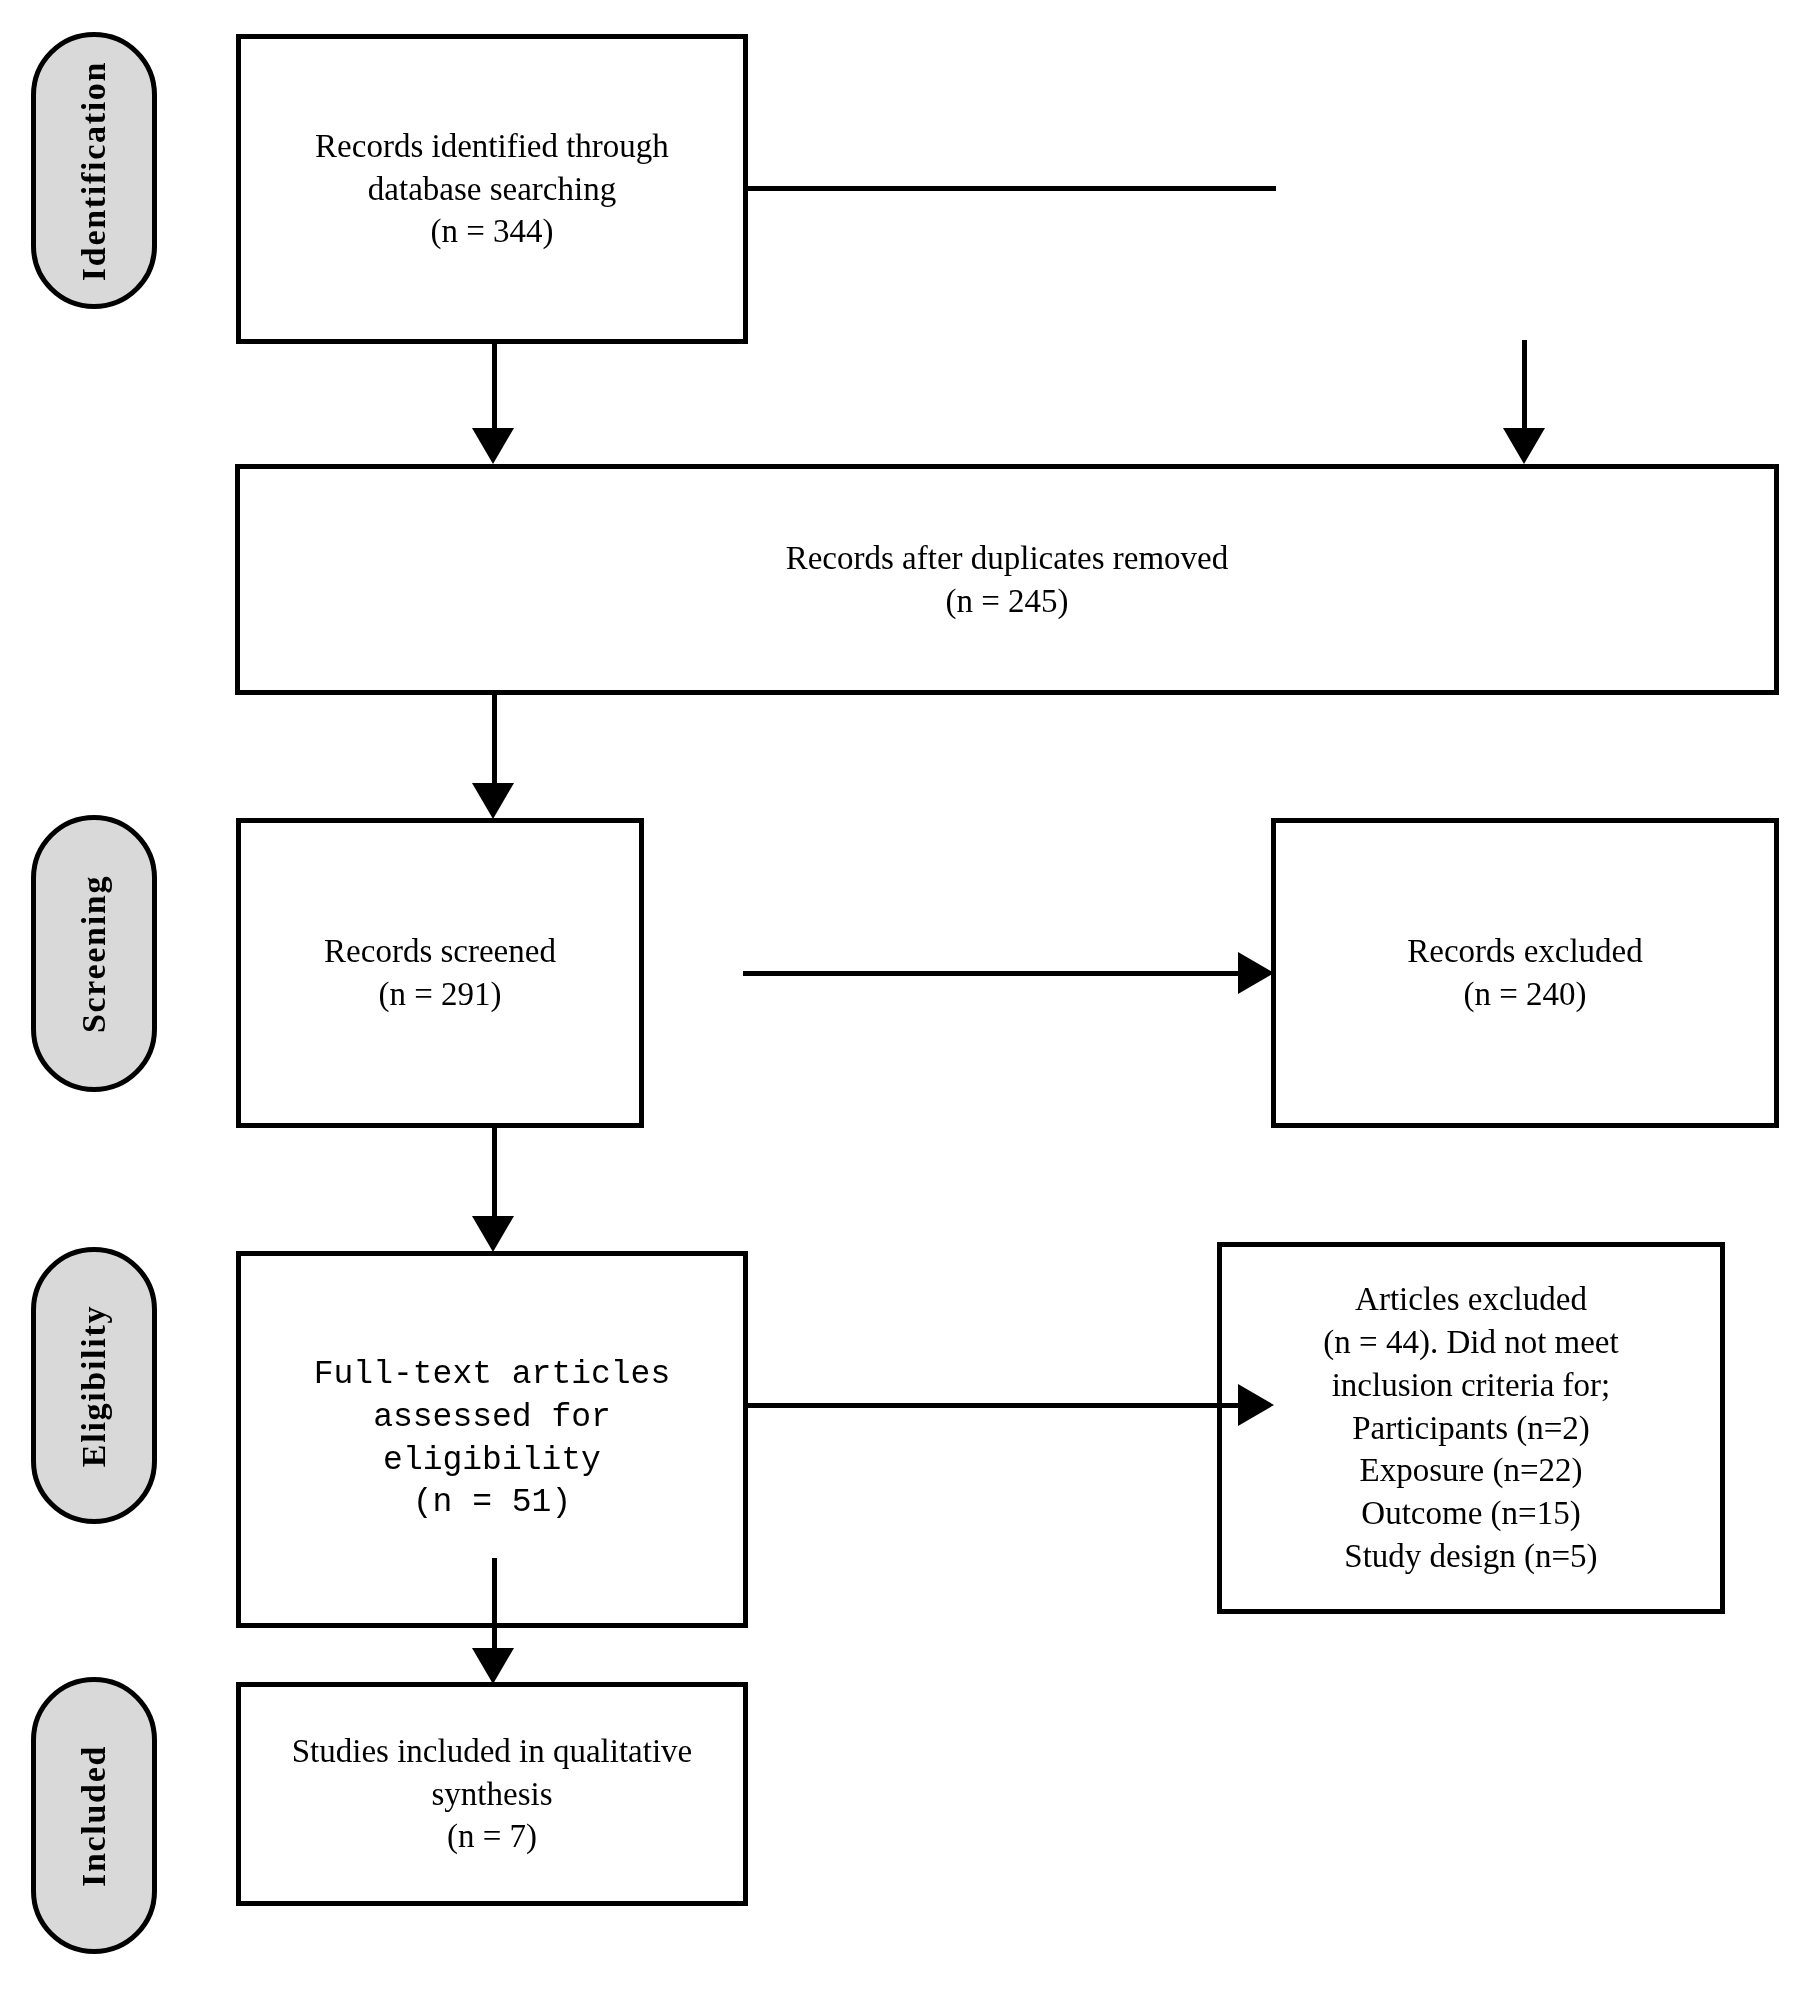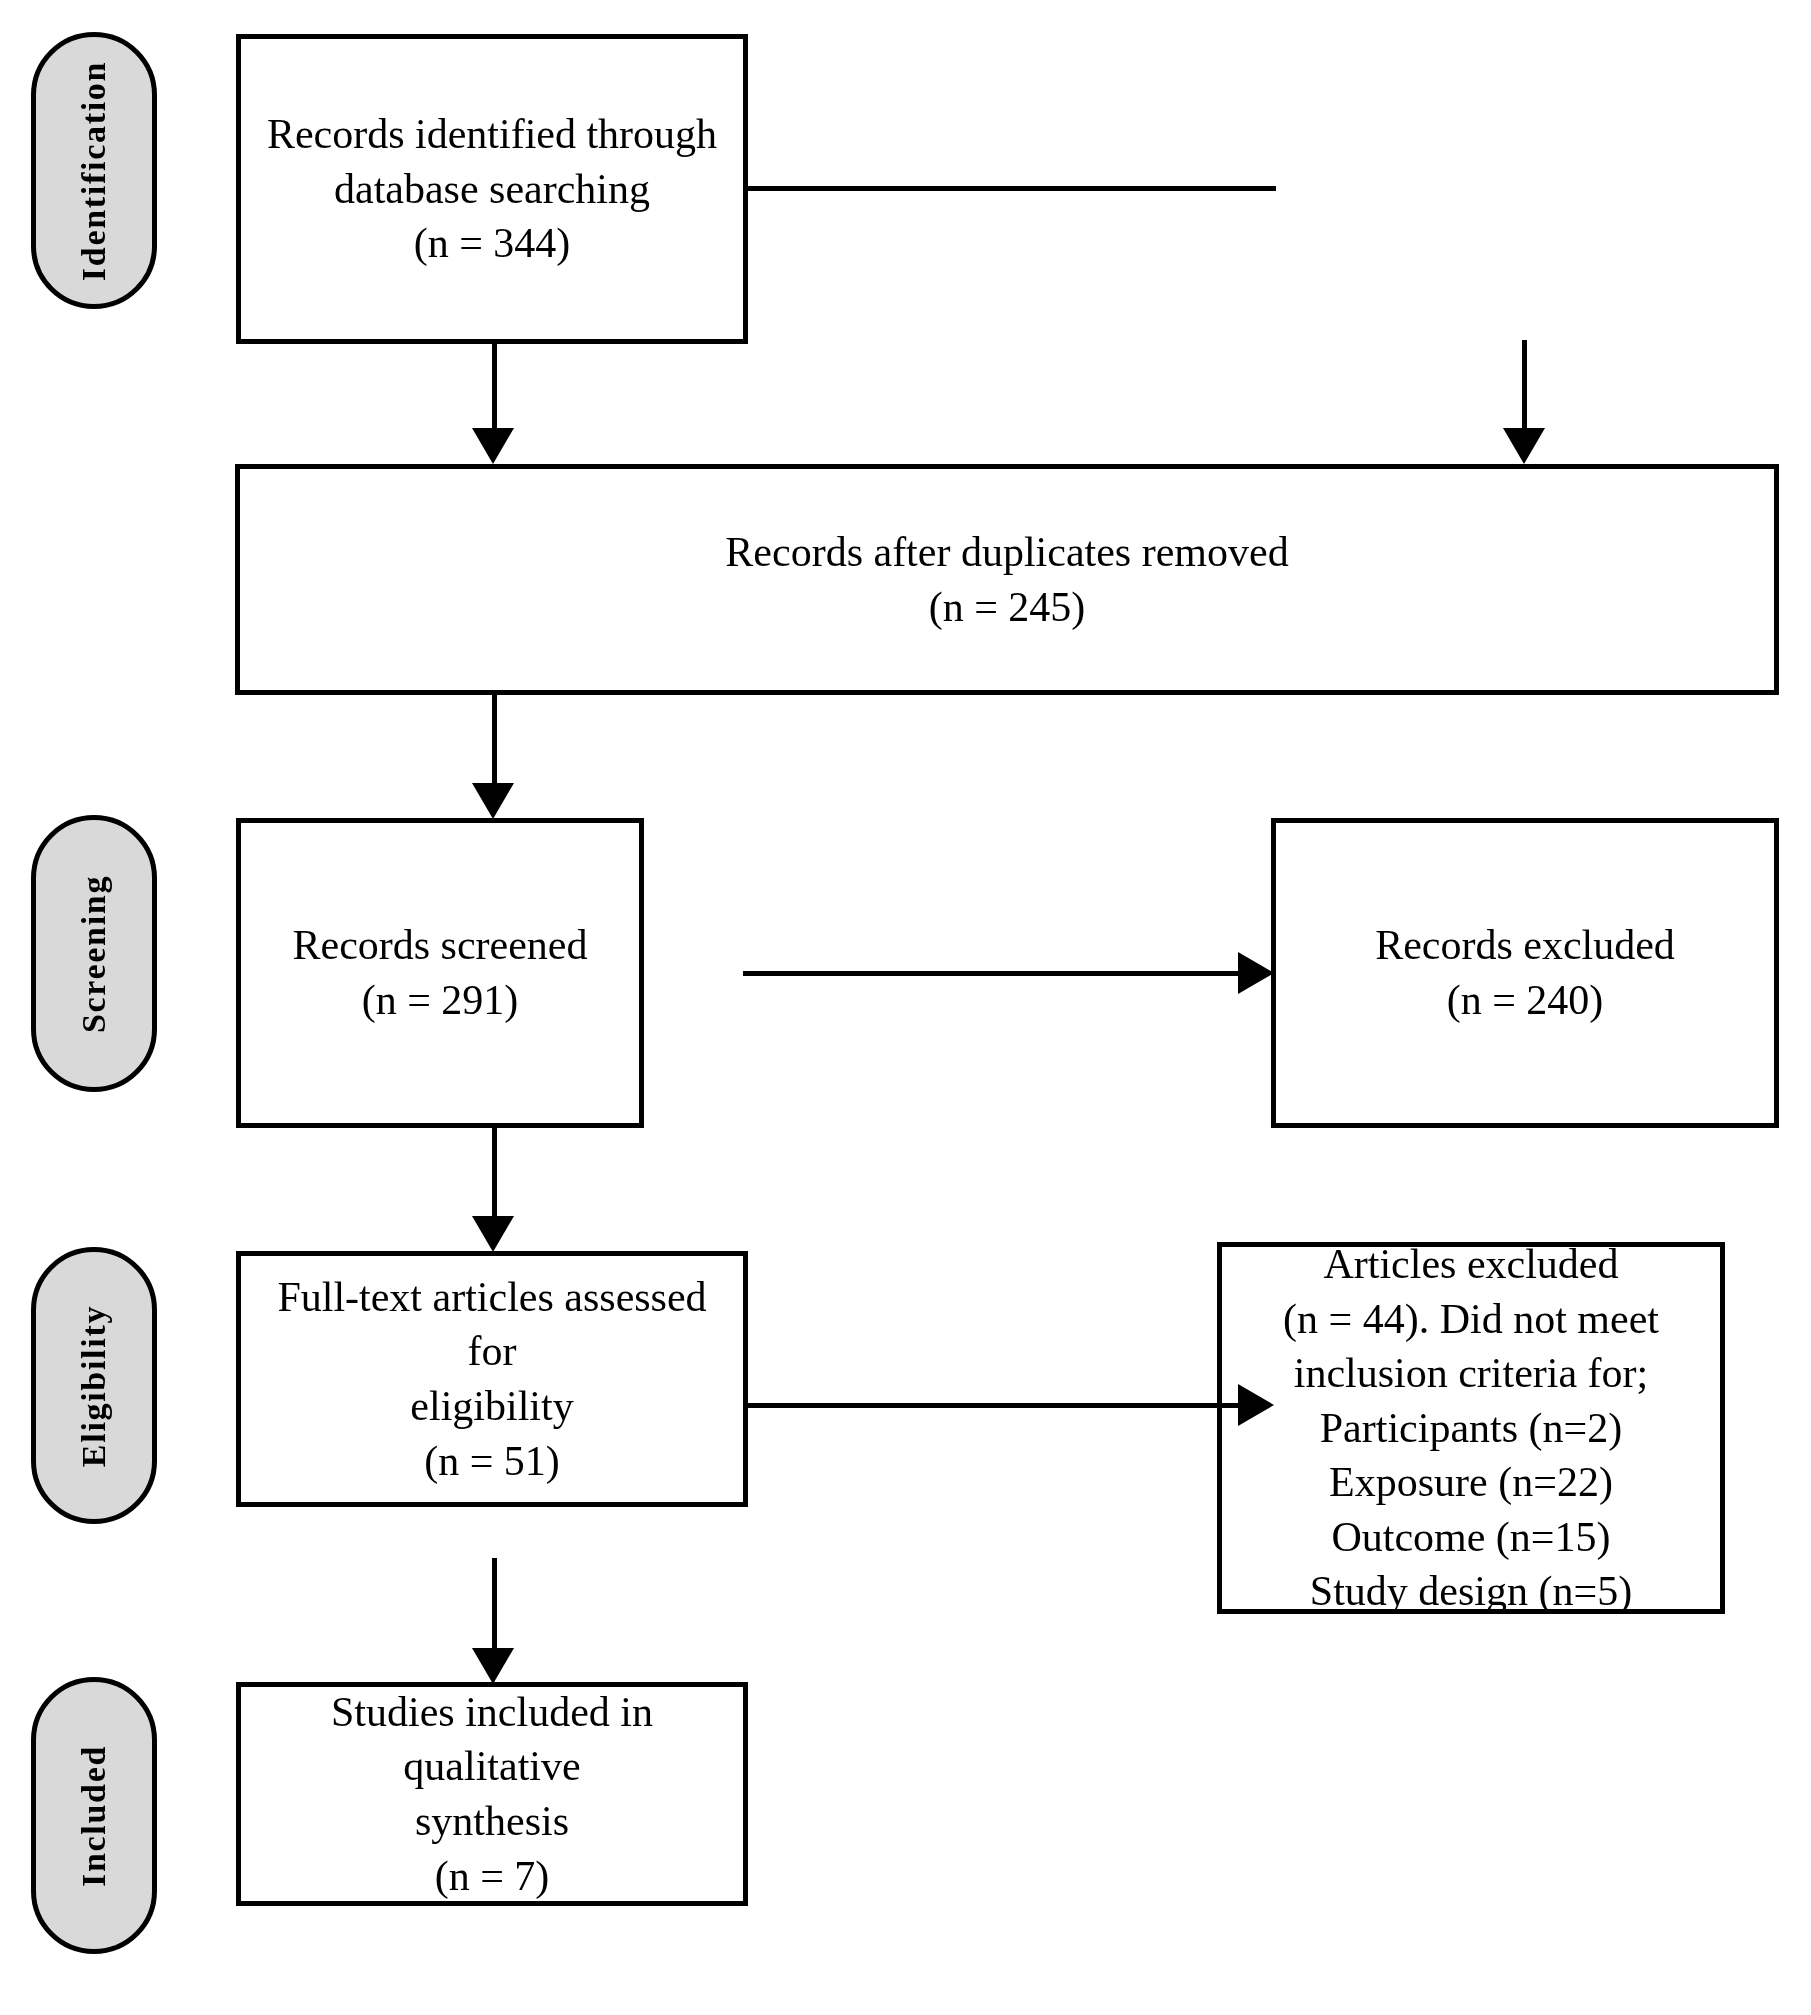--- a/index.html
+++ b/index.html
@@ -29,21 +29,21 @@
   .box{
     position:absolute;
     background:#fff;
     border:5.2px solid #000;
     box-sizing:border-box;
     display:flex;align-items:center;justify-content:center;
     text-align:center;
     color:#000;
   }
   .box .btext{
-    font-size:42px;
+    font-size:33px;
     line-height:1.30;
     padding:0 15px;
     white-space:pre-line;
   }
   .line-h{position:absolute;background:#000;height:5.2px;}
   .line-v{position:absolute;background:#000;width:5.2px;}
   .arrow-down{
     position:absolute;
     width:0;height:0;
     border-left:21.5px solid transparent;
@@ -111,21 +111,21 @@
     <span class="btext">Records excluded
 (n = 240)</span>
   </div>
 
   <div class="line-h" style="left:743px;top:971px;width:496px;"></div>
   <div class="arrow-right" style="left:1238px;top:952px;"></div>
 
   <div class="line-v" style="left:492px;top:1126px;width:5.2px;height:93px;"></div>
   <div class="arrow-down" style="left:472px;top:1216px;"></div>
 
-  <div class="box" style="left:236px;top:1251px;width:512px;height:256px;">
+  <div class="box" style="left:236px;top:1251px;width:512px;height:377px;font-family:Liberation Mono, monospace;">
     <span class="btext">Full-text articles assessed for
 eligibility
 (n = 51)</span>
   </div>
 
   <div class="box" style="left:1217px;top:1242px;width:508px;height:372px;">
     <span class="btext">Articles excluded
 (n = 44). Did not meet
 inclusion criteria for;
 Participants (n=2)

